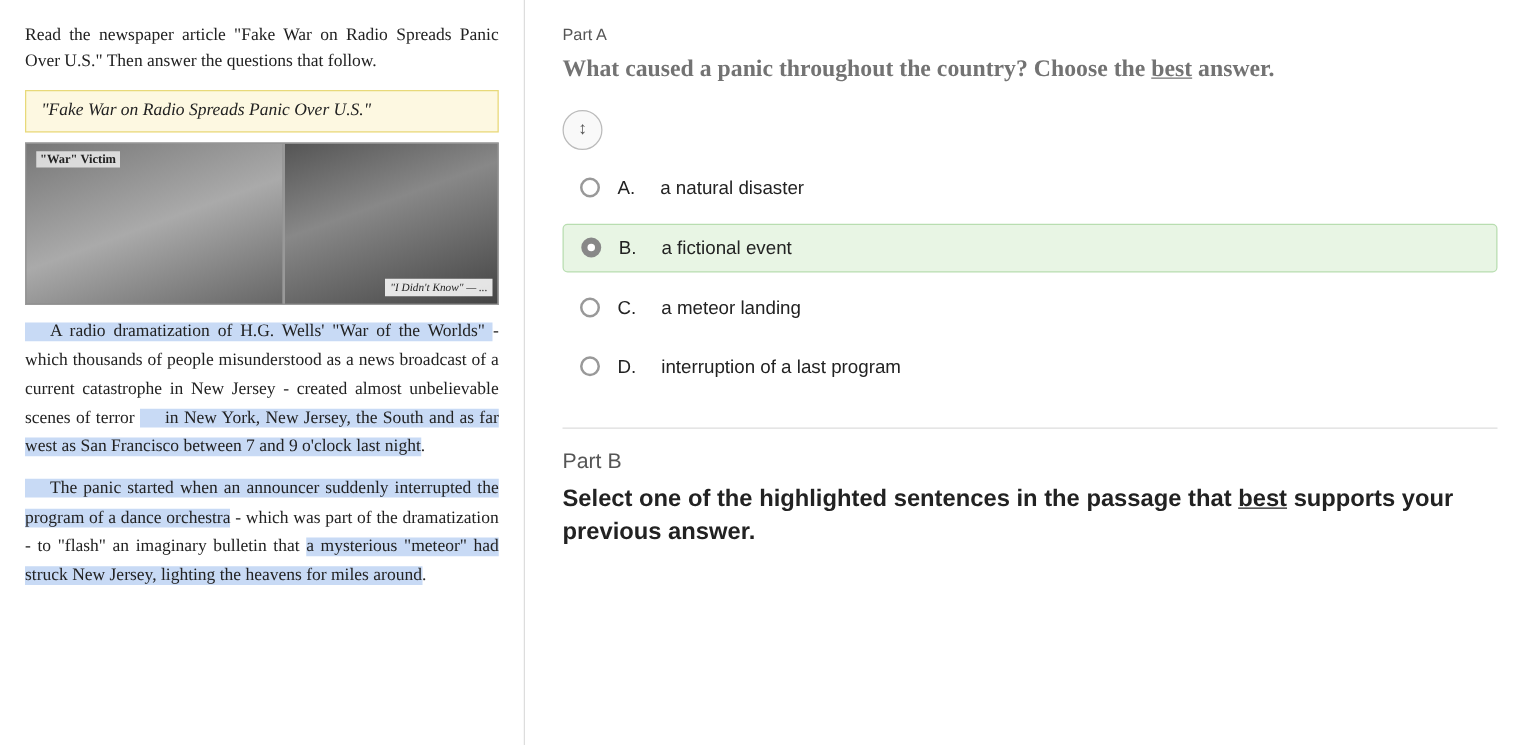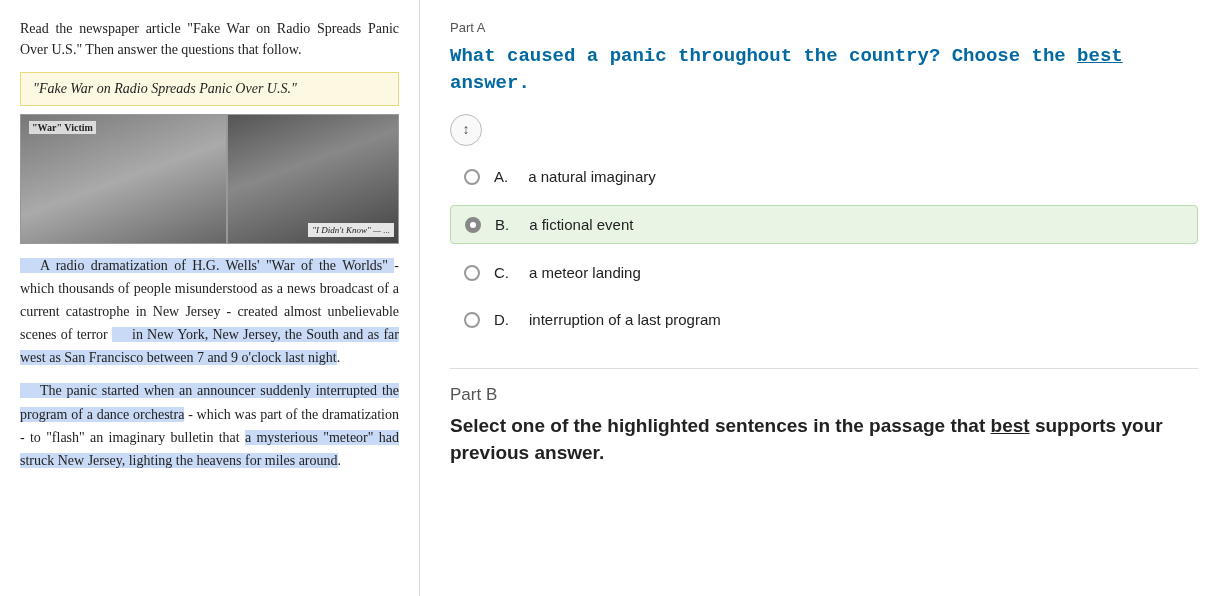--- a/index.html
+++ b/index.html
@@ -111,24 +111,24 @@
     }
     .part-label {
       font-size: 13px;
       color: #555;
       margin-bottom: 8px;
       font-family: Arial, sans-serif;
     }
     .question-text {
       font-size: 19px;
       font-weight: bold;
-      color: #0369a1;
+      color: #737373;
       margin-bottom: 18px;
       line-height: 1.4;
-      font-family: Liberation Mono, monospace;
+      font-family: Liberation Serif, serif;
     }
     .question-text .underline {
       text-decoration: underline;
     }
 
     .scroll-btn-area {
       width: 32px;
       height: 32px;
       border: 1px solid #bbb;
       border-radius: 50%;
@@ -252,21 +252,21 @@
   </div>
 
   <div class="scroll-btn-area">
     <span>↕</span>
   </div>
 
   <div class="answer-options">
     <div class="option-row">
       <div class="option-radio"></div>
       <span class="option-letter">A.</span>
-      <span class="option-text">a natural imaginary</span>
+      <span class="option-text">a natural disaster</span>
     </div>
     <div class="option-row selected">
       <div class="option-radio filled"></div>
       <span class="option-letter">B.</span>
       <span class="option-text">a fictional event</span>
     </div>
     <div class="option-row">
       <div class="option-radio"></div>
       <span class="option-letter">C.</span>
       <span class="option-text">a meteor landing</span>

